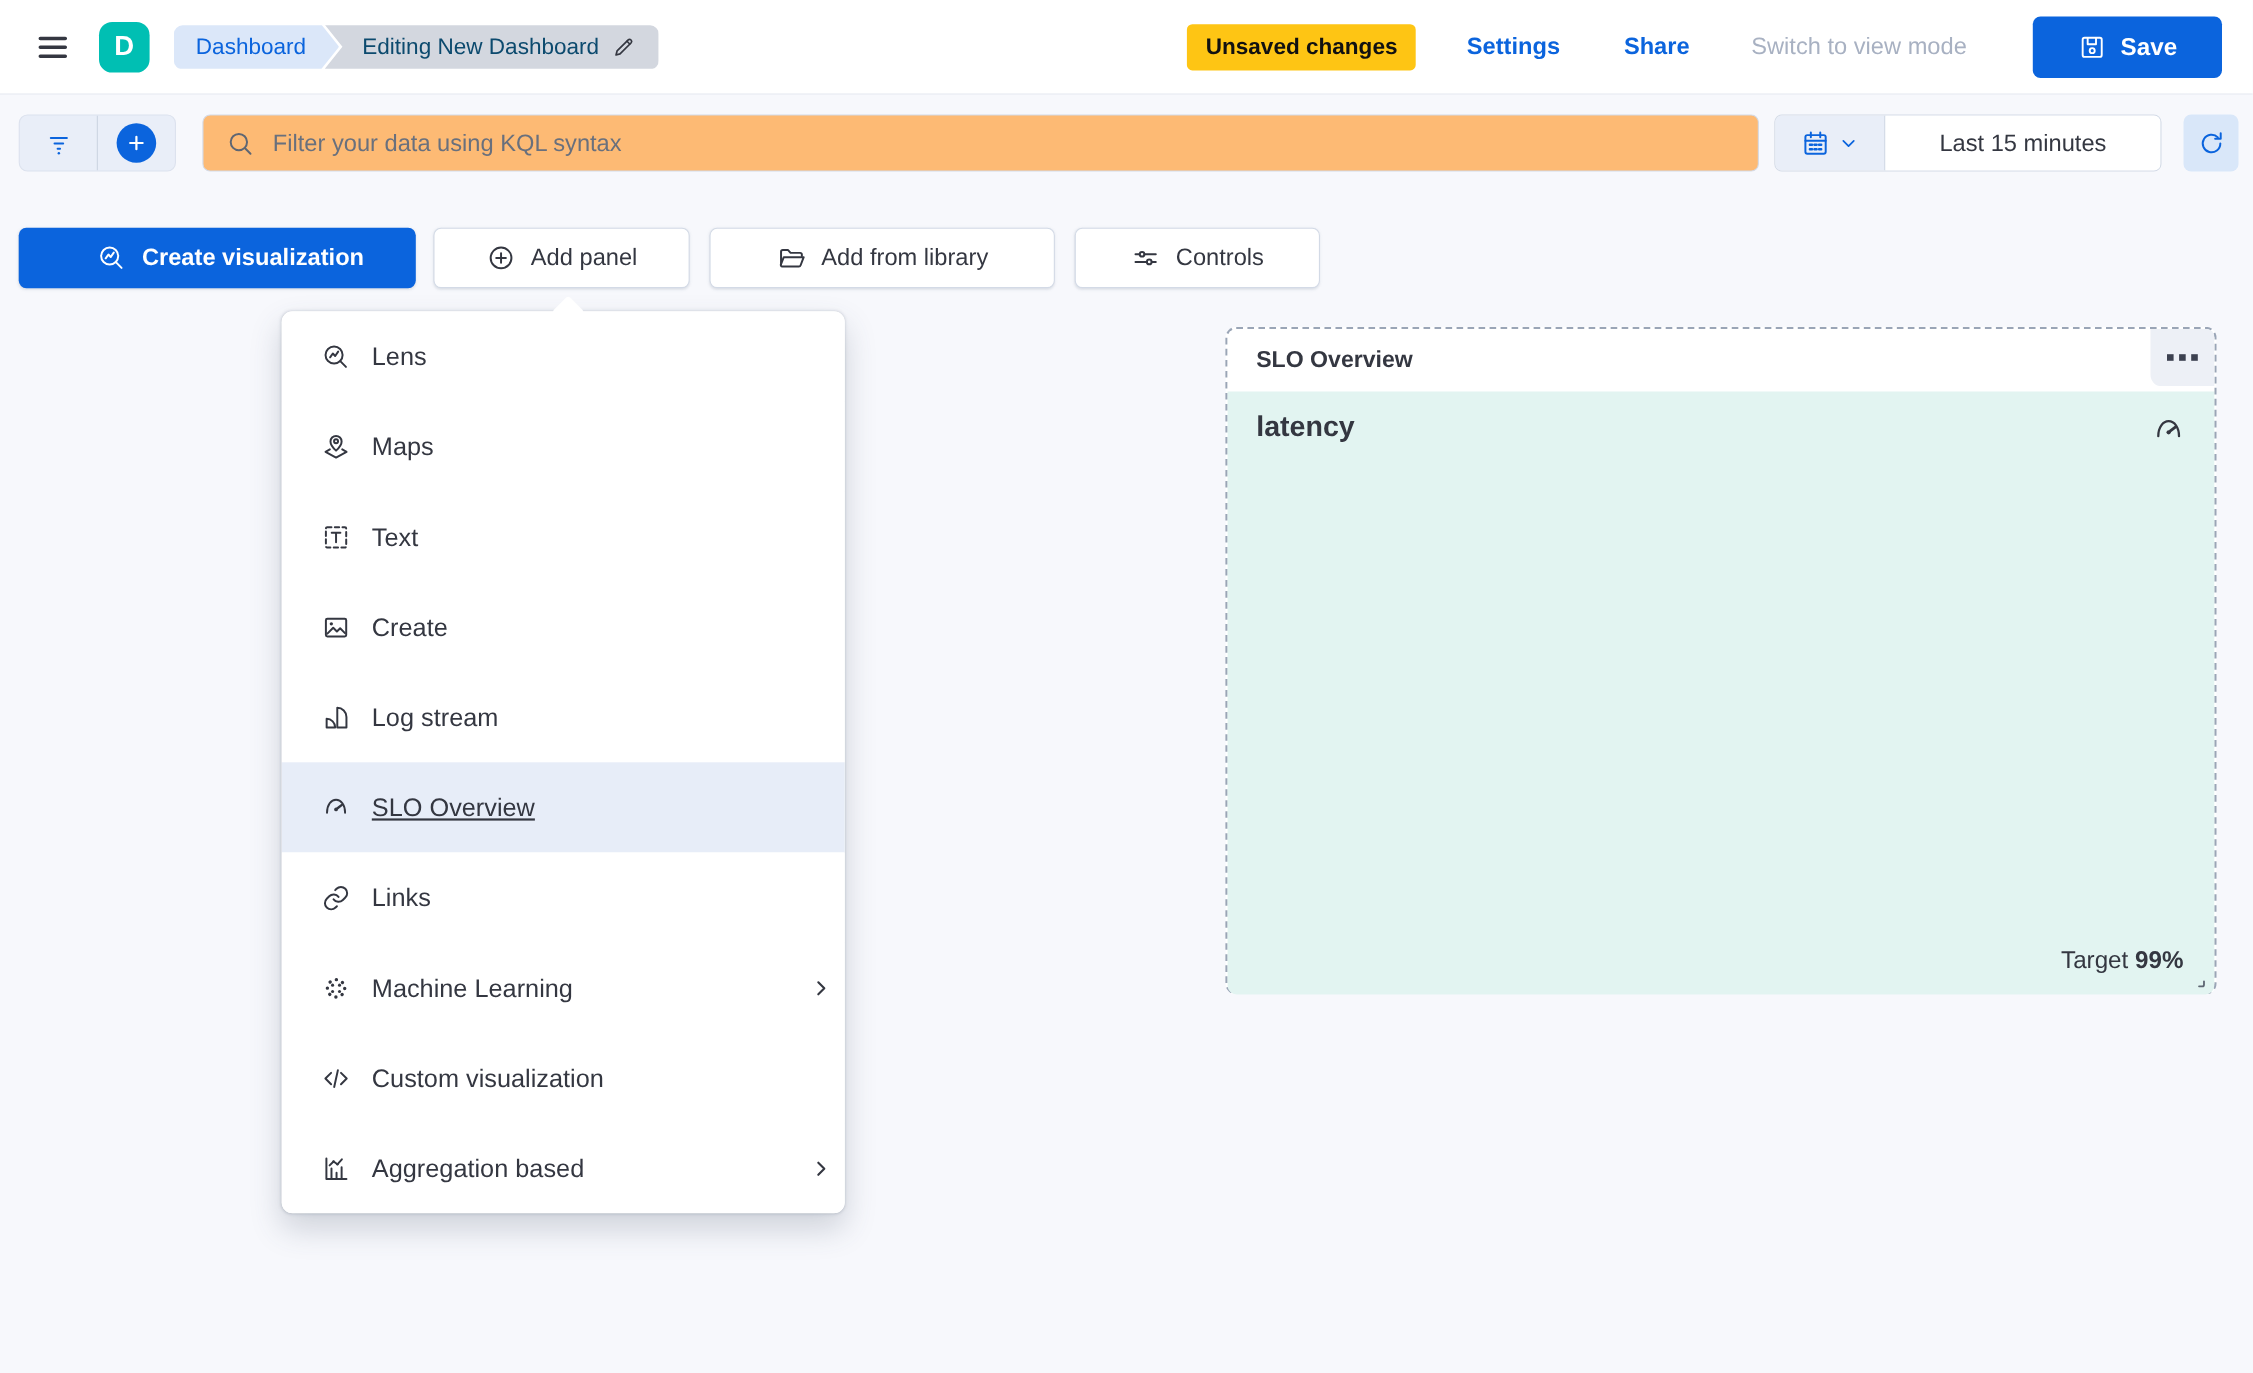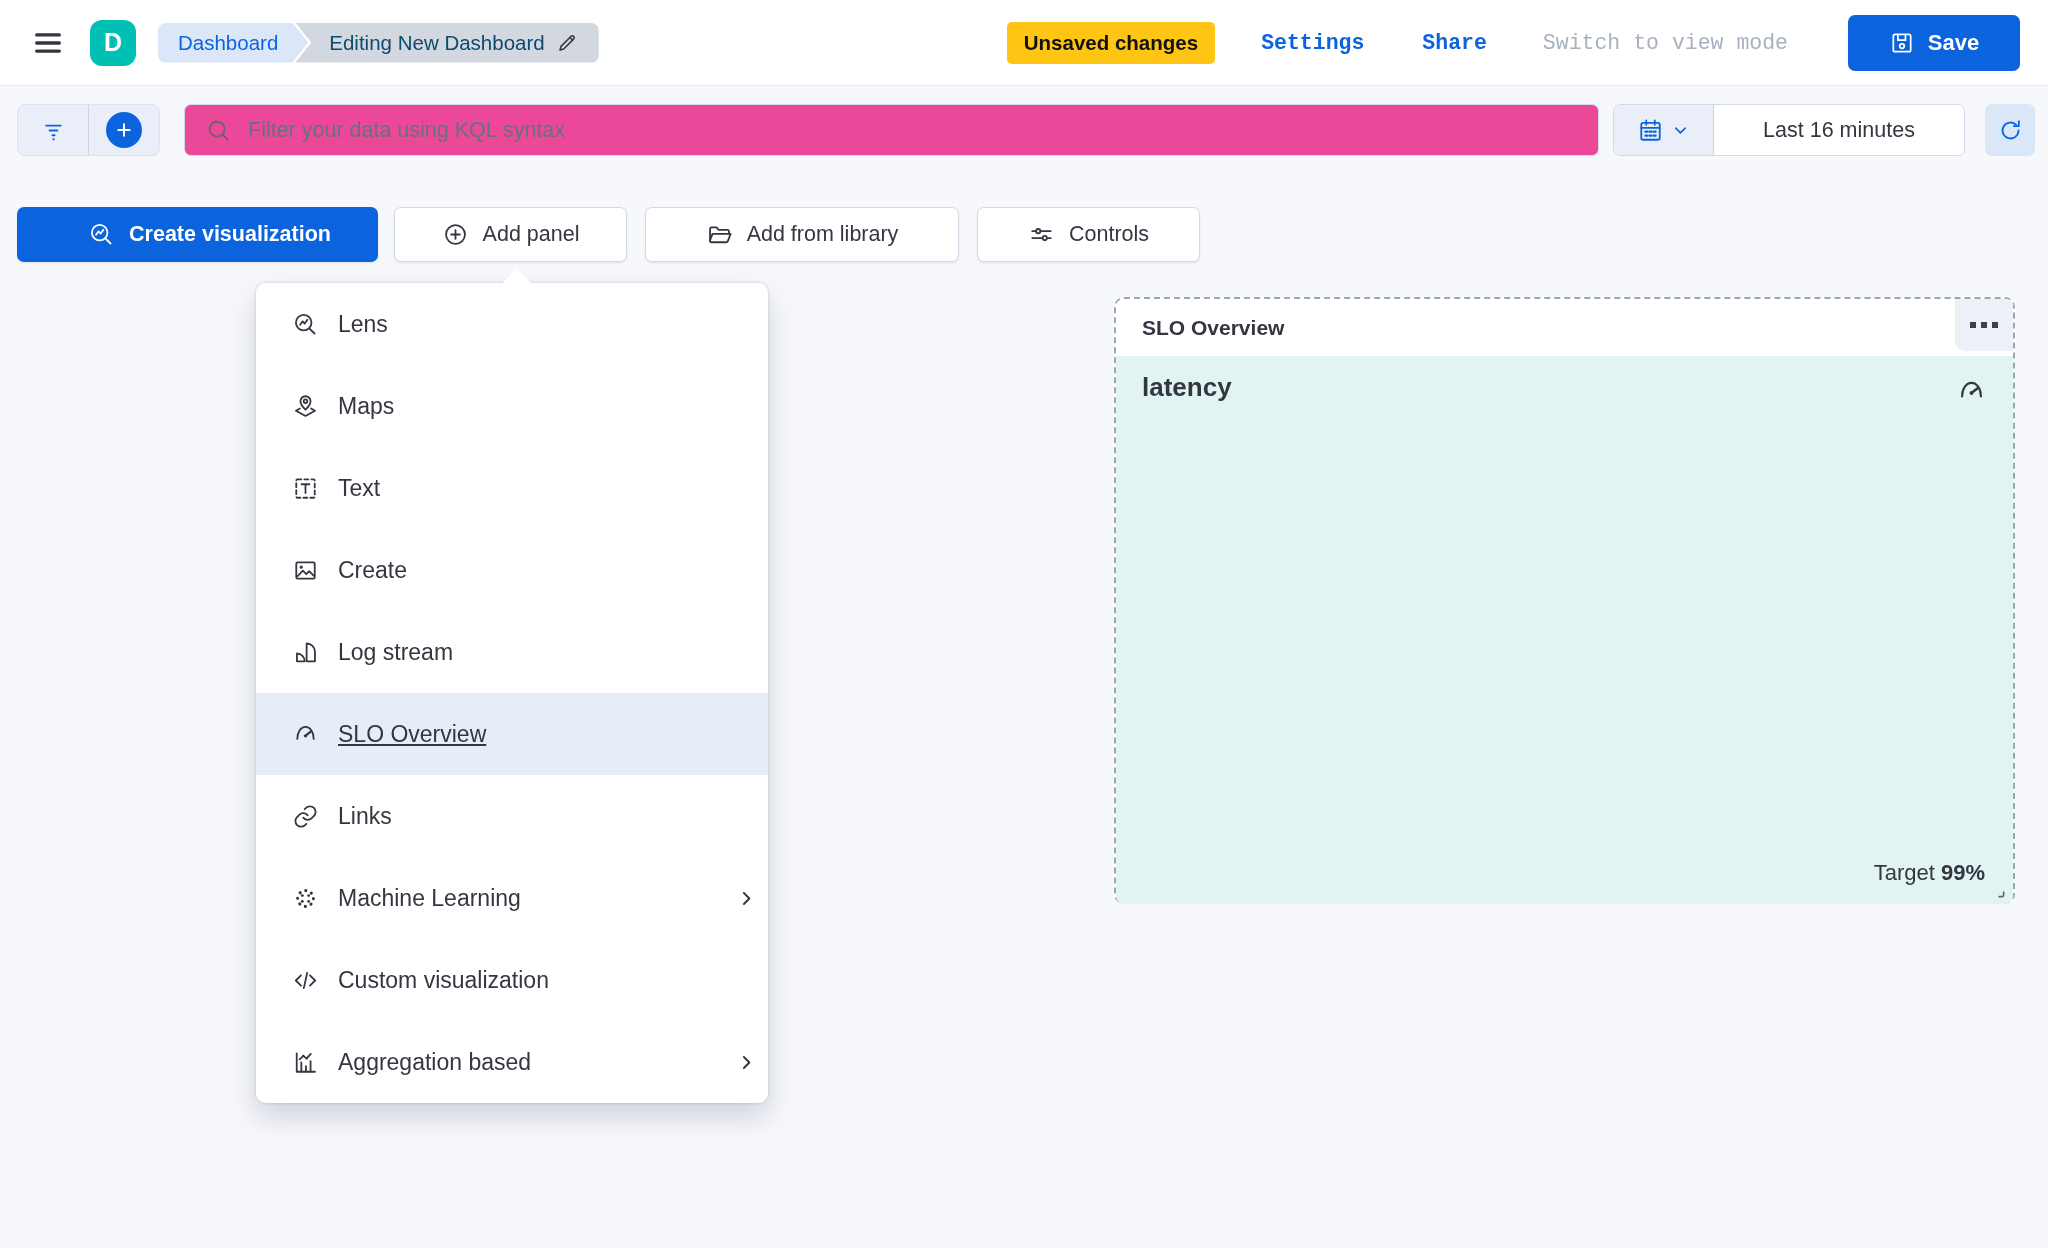--- a/index.html
+++ b/index.html
@@ -28,39 +28,39 @@
     clip-path:polygon(0 0, calc(100% - 16px) 0, 100% 50%, calc(100% - 16px) 100%, 0 100%);
     border-radius:8px 0 0 8px; position:relative; z-index:2;}
   .crumb-last{ background:#d3d7df; color:#0c4a6e; padding:0 20px 0 34px; margin-left:-13px;
     clip-path:polygon(0 0, 100% 0, 100% 100%, 0 100%, 16px 50%);
     border-radius:0 8px 8px 0; gap:11px;}
   .crumb-last .icon{ width:23px; height:23px; color:#343741; }
   .hspacer{ flex:1; }
   .badge-warning{ background:#fec514; color:#111; font-size:20.5px; font-weight:600;
     padding:9px 17px; border-radius:5px; }
   .hlink{ border:none; background:transparent; font-size:21.5px; font-weight:600; color:#0b64dd; cursor:pointer;
-    font-family:Liberation Mono, monospace;text-align:center;}
+    font-family:Liberation Sans, sans-serif;text-align:center;}
   .hlink.settings{ margin-left:46px; }
   .hlink.share{ margin-left:58px; }
   .hlink.disabled{ margin-left:56px; color:#a8b1c2; font-weight:500; cursor:default; }
   .btn-save{ margin-left:60px; margin-right:28px; width:172px; height:56px; border:none; border-radius:7px;
     background:#0b64dd; color:#fff; font-size:22px; font-weight:600; font-family:inherit;
     display:flex; align-items:center; justify-content:center; gap:13px; cursor:pointer;}
   .btn-save .icon{ width:26px; height:26px; }
 
   
   .row2{ position:absolute; top:104px; left:17px; right:13px; height:52px; display:flex; align-items:stretch; z-index:5;}
   .btn-group{ width:143px; display:flex; background:#e9eef8; border:1px solid #dce2ee; border-radius:8px; overflow:hidden;}
   .btn-group .cell{ flex:1; display:flex; align-items:center; justify-content:center; background:transparent; border:none; cursor:pointer;}
   .btn-group .cell + .cell{ border-left:1px solid #ccd4e2; }
   .filter-glyph{ width:27px; height:27px; color:#0b64dd; }
   .plus-fab{ width:36px; height:36px; border-radius:50%; background:#0b64dd; color:#fff;
     display:flex; align-items:center; justify-content:center;}
   .plus-fab .icon{ width:22px; height:22px; }
-  .search-box{ flex:1; margin-left:24px; background:#ec4899; border:1px solid #d3dae6; border-radius:7px;
+  .search-box{ flex:1; margin-left:24px; background:#fdba74; border:1px solid #d3dae6; border-radius:7px;
     display:flex; align-items:center; padding-left:20px; gap:16px;}
   .search-box .icon{ width:27px; height:27px; color:#5e6673; }
   .search-box input{ flex:1; border:none; outline:none; background:transparent; font-family:inherit;
     font-size:21.5px; color:#343741; }
   .search-box input::placeholder{ color:#69707d; }
   .date-group{ margin-left:14px; width:352px; display:flex; border:1px solid #d3dae6; border-radius:7px; overflow:hidden;}
   .date-cal{ width:100px; background:#e9eef8; border:none; border-right:1px solid #ccd4e2; cursor:pointer;
     display:flex; align-items:center; justify-content:center; gap:7px; color:#0b64dd;}
   .date-cal .cal{ width:27px; height:27px; }
   .date-cal .chev{ width:19px; height:19px; }
@@ -204,21 +204,21 @@
           </svg>
         </span>
       <span class="chev icon">
           <svg viewBox="0 0 24 24">
             <g fill="none" stroke="currentColor" stroke-width="1.6" stroke-linecap="round" stroke-linejoin="round">
               <path d="M6 9l6 6 6-6" stroke-width="2"></path>
             </g>
           </svg>
         </span>
     </button>
-    <button class="date-text">Last 16 minutes</button>
+    <button class="date-text">Last 15 minutes</button>
   </div>
   <button class="btn-refresh">
     <span class="icon">
         <svg viewBox="0 0 24 24">
           <g fill="none" stroke="currentColor" stroke-width="1.6" stroke-linecap="round" stroke-linejoin="round">
             <path d="M19.1 12a7.1 7.1 0 1 1-2-4.95"></path>
             <path d="M19.4 3.6v4.5h-4.5"></path>
           </g>
         </svg>
       </span>

